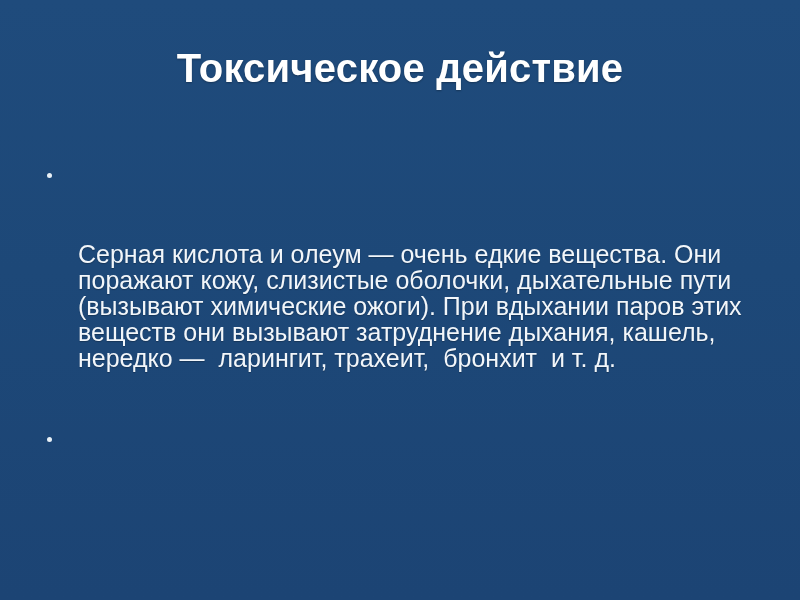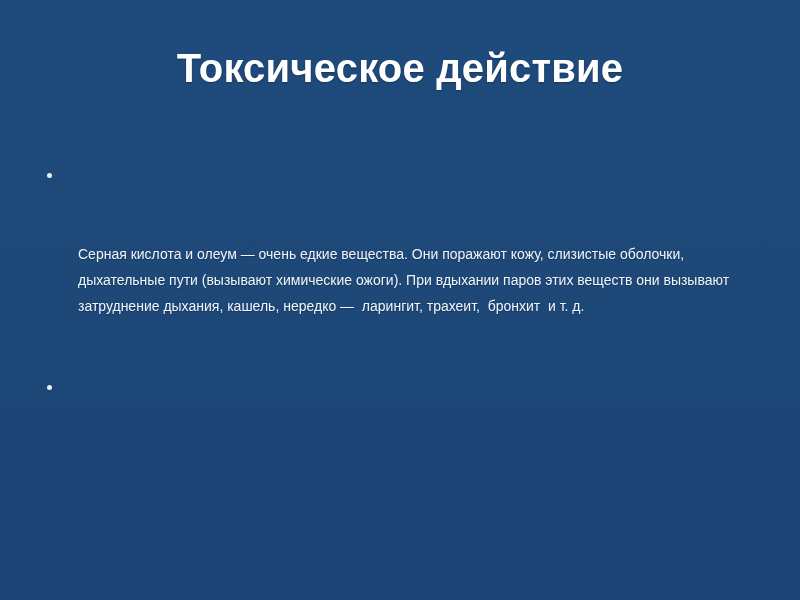--- a/index.html
+++ b/index.html
@@ -46,21 +46,21 @@
     margin: 0;
     padding: 0;
     list-style: none;
   }
 
   .bullet-item {
     position: relative;
     padding-left: 38px;
     margin: 0 0 4px 0;
     color: #f2f6fa;
-    font-size: 14px;
+    font-size: 25px;
     line-height: 26px;
     text-shadow: 0 1px 1px rgba(0,0,0,0.25);
     white-space: pre-wrap;
   }
 
   .bullet-marker {
     position: absolute;
     left: 7px;
     top: 10px;
     width: 5px;

